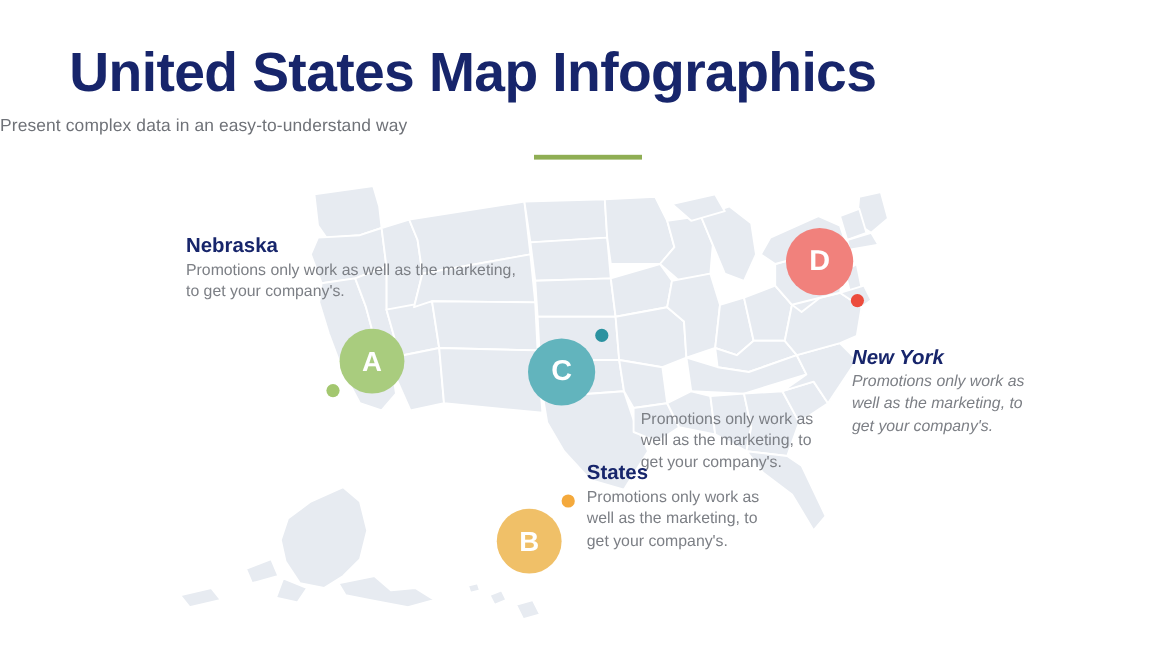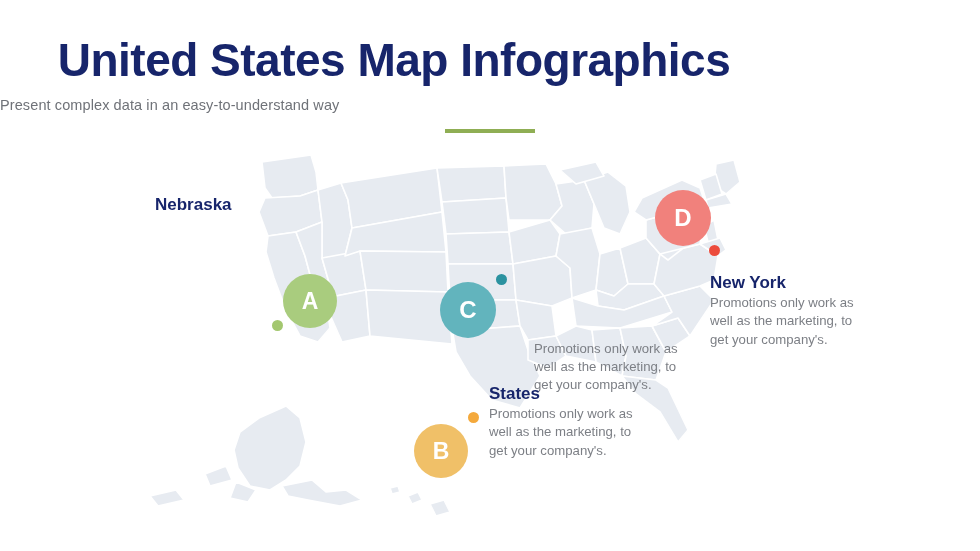--- a/index.html
+++ b/index.html
@@ -141,37 +141,41 @@
       <div class="dot" style="left: 468px; top: 412px; width: 11px; height: 11px; background: rgb(244, 169, 60);"></div>
       <div class="bubble" style="left: 440px; top: 282px; width: 56px; height: 56px; background: rgb(98, 180, 189); font-size: 24px;">C</div>
       <div class="dot" style="left: 496px; top: 274px; width: 11px; height: 11px; background: rgb(43, 146, 160);"></div>
       <div class="bubble" style="left: 655px; top: 190px; width: 56px; height: 56px; background: rgb(241, 129, 124); font-size: 24px;">D</div>
       <div class="dot" style="left: 709px; top: 245px; width: 11px; height: 11px; background: rgb(236, 75, 60);"></div>
     </div>
 
   <div id="callout-layer">
       <div class="callout align-right" style="top: 194px; width: 325px; left: 155px;">
         <div class="state">Nebraska</div>
+        <div class="body">
+          <div>Promotions only work as well as the marketing,</div>
+          <div>to get your company's.</div>
+        </div>
       </div>
       <div class="callout align-right" style="top: 340px; width: 180px; left: 534px;">
         <div class="body">
           <div>Promotions only work as</div>
           <div>well as the marketing, to</div>
           <div>get your company's.</div>
         </div>
       </div>
       <div class="callout align-left" style="top: 383px; width: 190px; left: 489px;">
         <div class="state">States</div>
         <div class="body">
           <div>Promotions only work as</div>
           <div>well as the marketing, to</div>
           <div>get your company's.</div>
         </div>
       </div>
-      <div class="callout align-left" style="top: 272px; width: 185px; left: 710px;">
+      <div class="callout align-left" style="top: 287px; width: 185px; left: 710px; font-style: italic;">
         <div class="state">New York</div>
         <div class="body">
           <div>Promotions only work as</div>
           <div>well as the marketing, to</div>
           <div>get your company's.</div>
         </div>
       </div>
     </div>
 
 </div>

